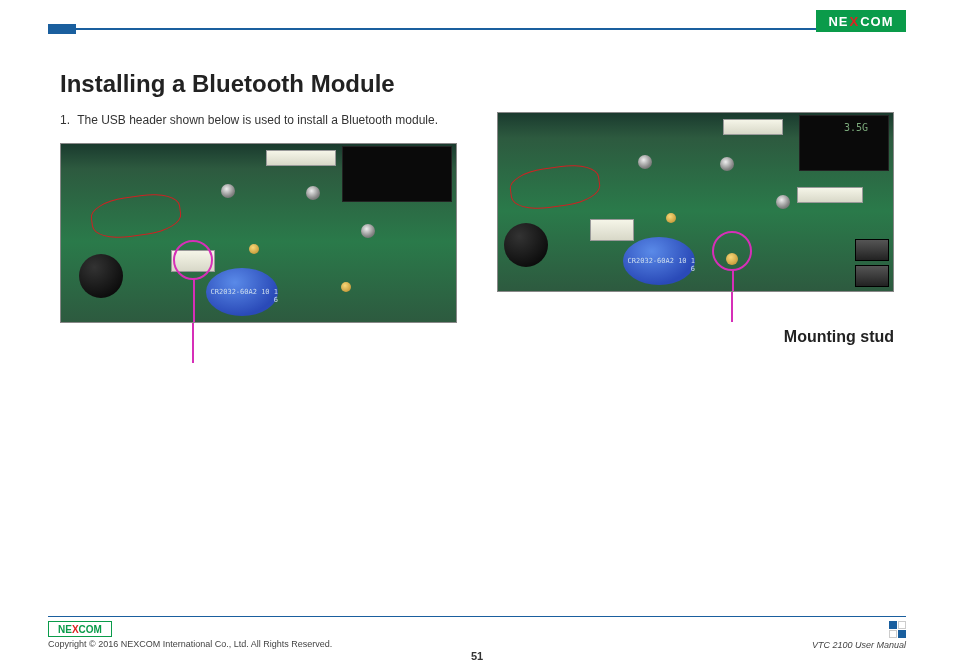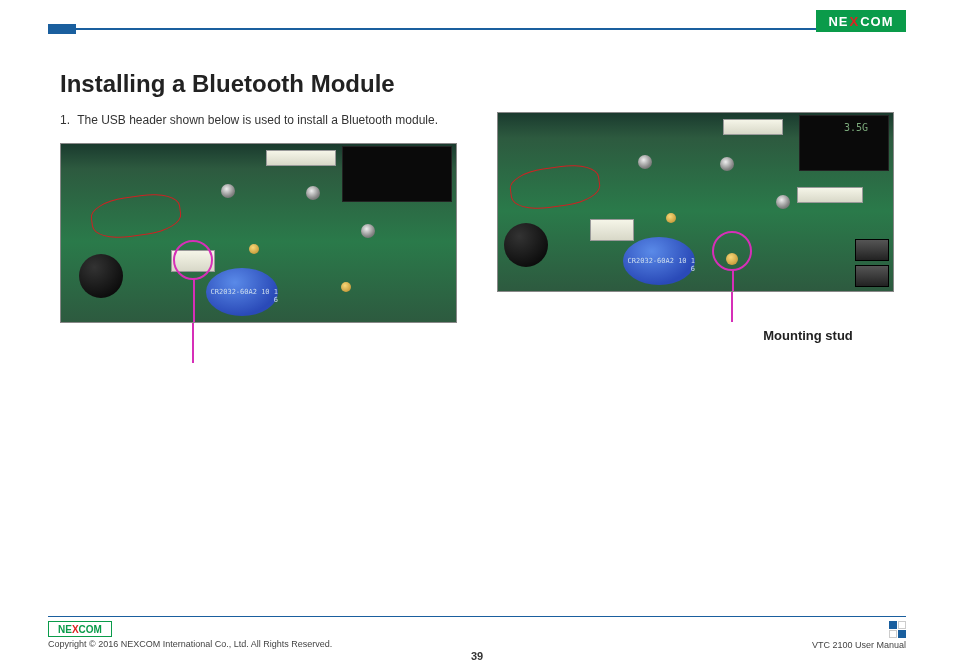--- a/index.html
+++ b/index.html
@@ -169,24 +169,24 @@
     width: 40px; height: 40px;
     background: transparent;
     pointer-events: none;
   }
   .callout-line {
     position: absolute;
     width: 2px;
     background: #d62fb8;
   }
   .caption {
-    font-size: 13px;
+    font-size: 16px;
     font-weight: bold;
     color: #222;
-    text-align: center;
+    text-align: right;
     margin-top: 46px;
   }
   .col1 .caption { margin-left: 118px; }
   .col2 .caption { margin-left: 225px; }
   .footer {
     position: absolute;
     bottom: 22px;
     left: 48px;
     right: 48px;
     border-top: 1.5px solid #1a5f9e;
@@ -204,21 +204,21 @@
     display: flex;
     align-items: center;
     justify-content: center;
     font-weight: bold;
     font-size: 10px;
     color: #0a9b4a;
     margin-bottom: 2px;
   }
   .footer-logo .x { color: #d22; }
   .footer-left { display: flex; flex-direction: column; }
-  .footer-right { display: flex; flex-direction: column; align-items: flex-end; }
+  .footer-right { display: flex; flex-direction: column; align-items: flex-end; font-style: italic; }
   .footer-squares {
     display: grid;
     grid-template-columns: 8px 8px;
     grid-template-rows: 8px 8px;
     gap: 1px;
     margin-bottom: 2px;
   }
   .footer-squares span { background: #1a5f9e; }
   .footer-squares span:nth-child(2),
   .footer-squares span:nth-child(3) { background: #fff; border:1px solid #ccc; }
@@ -318,13 +318,13 @@
   <div class="footer-right">
     <div class="footer-squares">
       <span></span>
         <span></span>
         <span></span>
         <span></span>
     </div>
     <span>VTC 2100 User Manual</span>
   </div>
 </div>
-<div class="page-num">39</div>
+<div class="page-num">51</div>
 
 </body></html>

